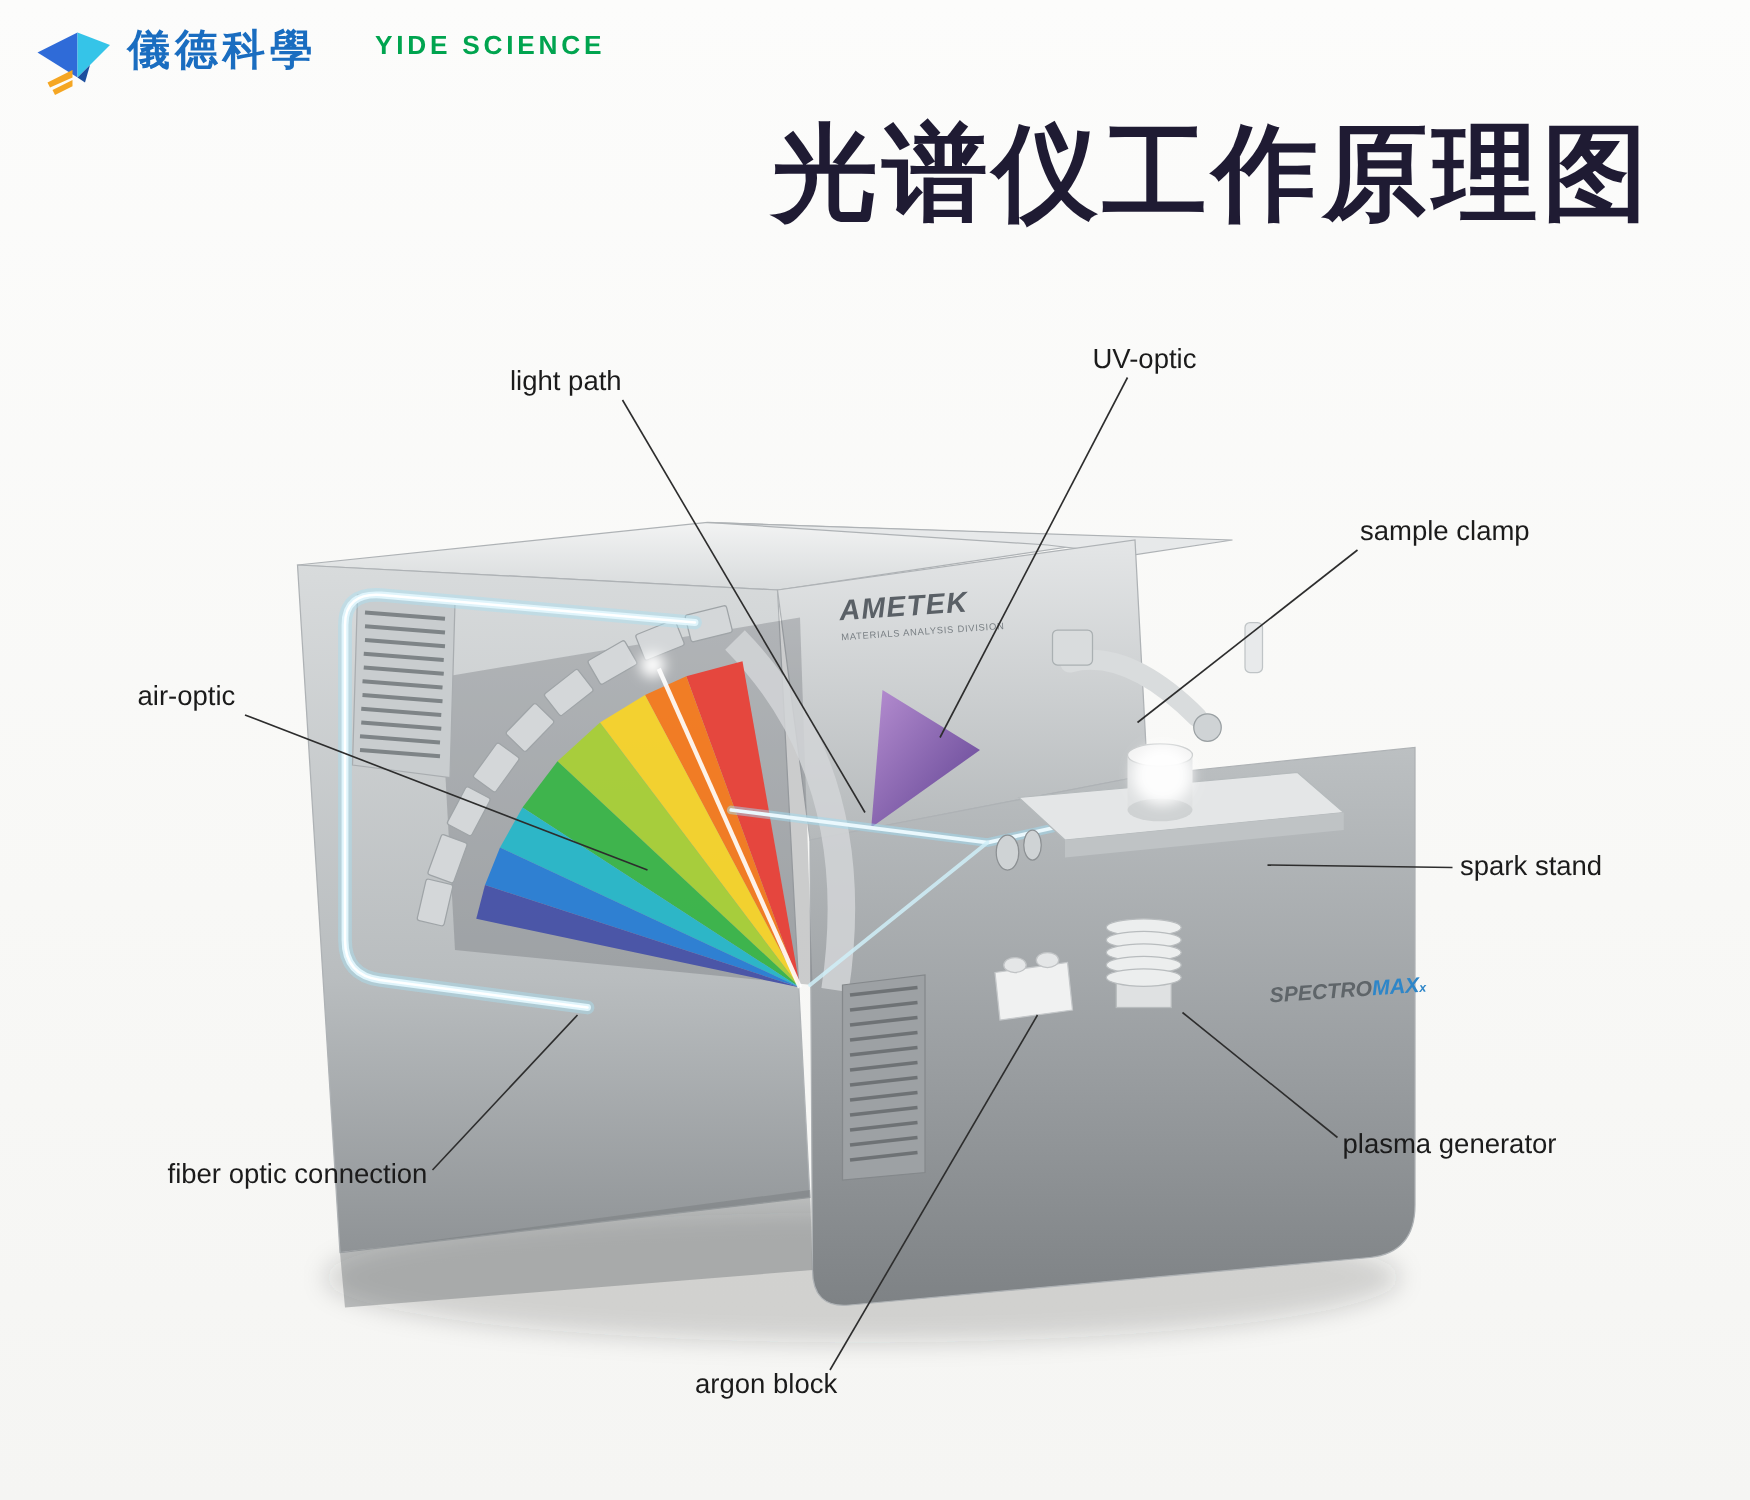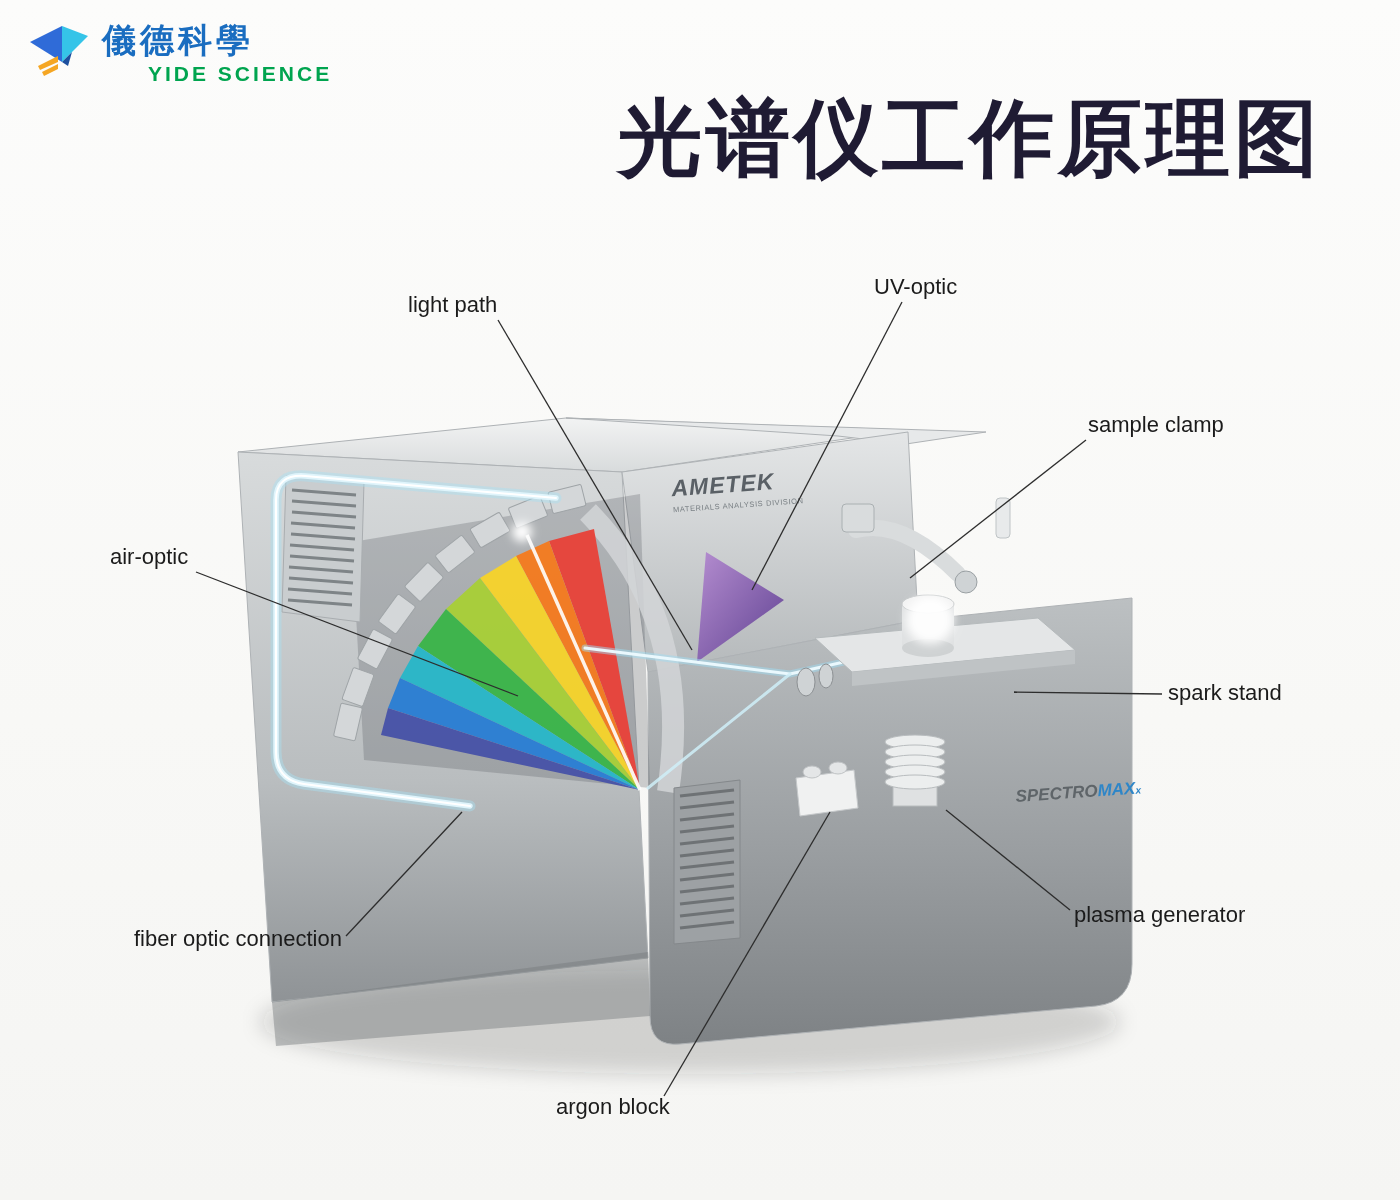--- a/index.html
+++ b/index.html
@@ -1,20 +1,20 @@
 <!DOCTYPE html>
 <html><head>
 <meta charset="utf-8">
 <style>
   html,body{margin:0;padding:0;background:#ffffff;}
   .page{position:relative;width:1400px;height:1200px;overflow:hidden;
         background:linear-gradient(180deg,#fcfcfb 0%,#f8f8f6 60%,#f5f5f3 100%);
         font-family:"Liberation Sans",sans-serif;}
   .logo{position:absolute;top:22px;left:28px;display:flex;align-items:flex-start;gap:10px;}
-  .logo-text{display:flex;flex-direction:column;}
+  .logo-text{display:flex;}
   .logo-zh{font-size:34px;font-weight:bold;color:#1a6dc0;letter-spacing:4px;line-height:1.1;}
   .logo-en{font-size:21px;font-weight:bold;color:#00a44f;letter-spacing:3px;margin-top:3px;margin-left:46px;}
   .title{position:absolute;top:82px;right:78px;font-size:84px;font-weight:900;
          color:#1f1b33;letter-spacing:4px;white-space:nowrap;}
   svg.diagram{position:absolute;left:0;top:0;}
   .lbl{font-size:22px;fill:#1b1b1b;font-family:"Liberation Sans",sans-serif;}
   .leader{stroke:#2d2d2d;stroke-width:1.3;fill:none;}
   .face{stroke:#aeb2b5;stroke-width:1;}
 </style>
 </head>

